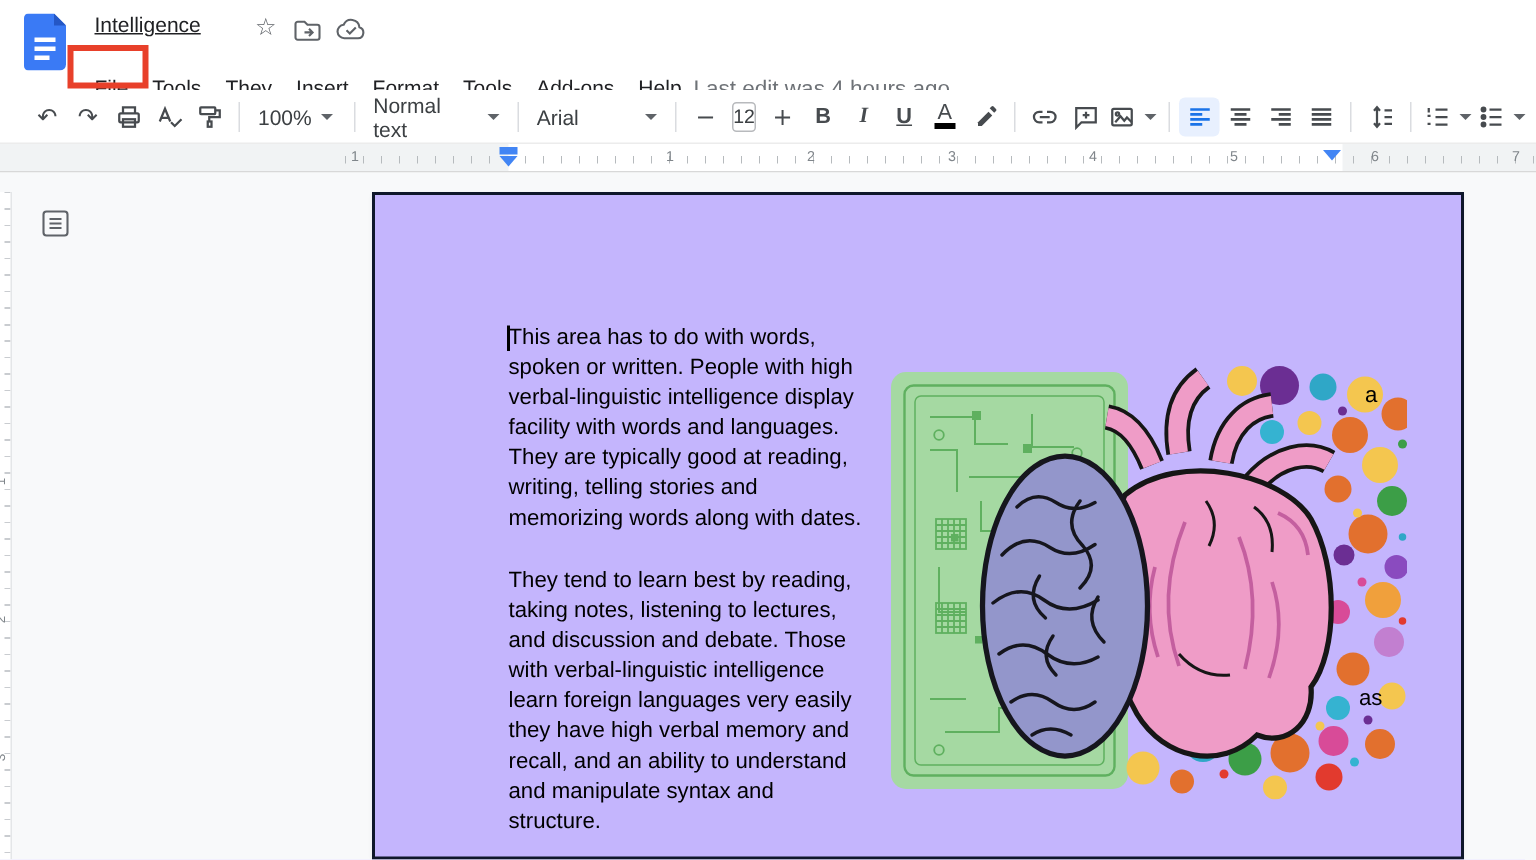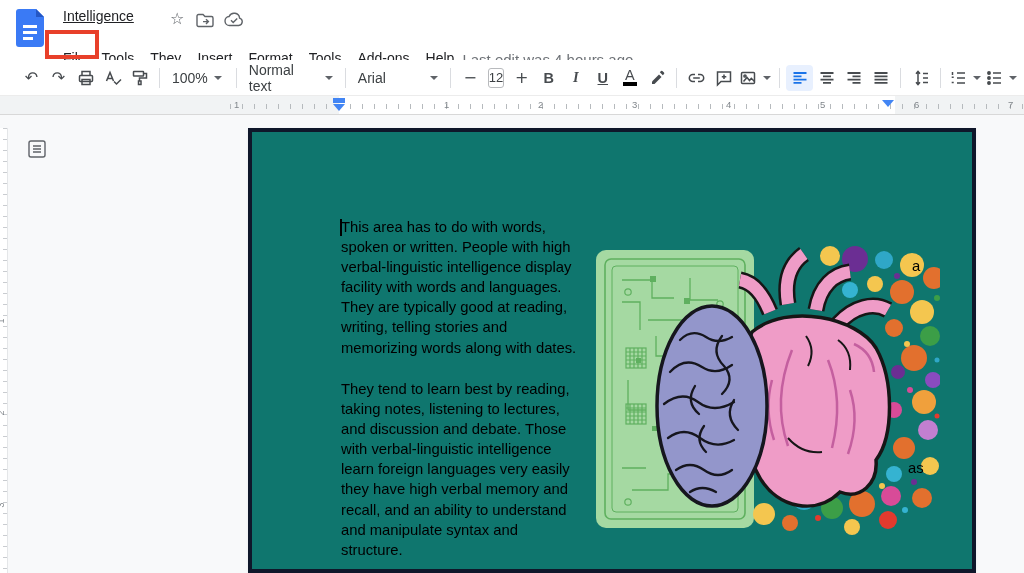--- a/index.html
+++ b/index.html
@@ -58,22 +58,22 @@
   .marker-rect{position:absolute;left:-6px;top:2px;width:12px;height:5px;background:var(--accent_blue);}
   .marker-tri{position:absolute;left:-6px;top:8px;width:0;height:0;
     border-left:6px solid transparent;border-right:6px solid transparent;border-top:7px solid var(--accent_blue);}
 
   
   .canvas{position:absolute;top:115px;left:0;width:1024px;height:458px;background:var(--page_bg);}
   .vruler{position:absolute;left:0;top:13px;width:8px;height:445px;background:#fff;border-right:1px solid #e4e6e8;
     background-image:repeating-linear-gradient(to bottom,#c9ccd0 0 1px,transparent 1px 11px);background-size:4px 100%;background-repeat:no-repeat;background-position:right;}
   .vruler-num{position:absolute;left:-2px;font-size:9px;color:var(--ruler_num);transform:rotate(-90deg);}
   .outline-btn{position:absolute;left:27px;top:24px;width:20px;height:20px;cursor:pointer;color:#5f6368;}
-  .page{position:absolute;left:248px;top:13px;width:728px;height:445px;background:#0f766e;
-    border:4px solid #0f172a;box-shadow:0 1px 3px rgba(0,0,0,0.06);}
+  .page{position:absolute;left:248px;top:13px;width:728px;height:445px;background:#c4b5fd;
+    border:2px solid #0f172a;box-shadow:0 1px 3px rgba(0,0,0,0.06);}
   .para{position:absolute;left:89px;width:300px;font-size:14.8px;line-height:20.1px;color:#000;
     white-space:pre-line;cursor:text;}
   .para1{top:85px;}
   .para2{top:247px;}
   .cursor-caret{position:absolute;left:88px;top:87px;width:1.5px;height:17px;background:#000;}
   .inline-image{position:absolute;left:340px;top:108px;width:348px;height:295px;cursor:pointer;}
   .stray{position:absolute;font-size:14.8px;color:#000;cursor:text;}
   .stray-a{left:660px;top:126px;}
   .stray-as{left:656px;top:328px;}
 </style>

